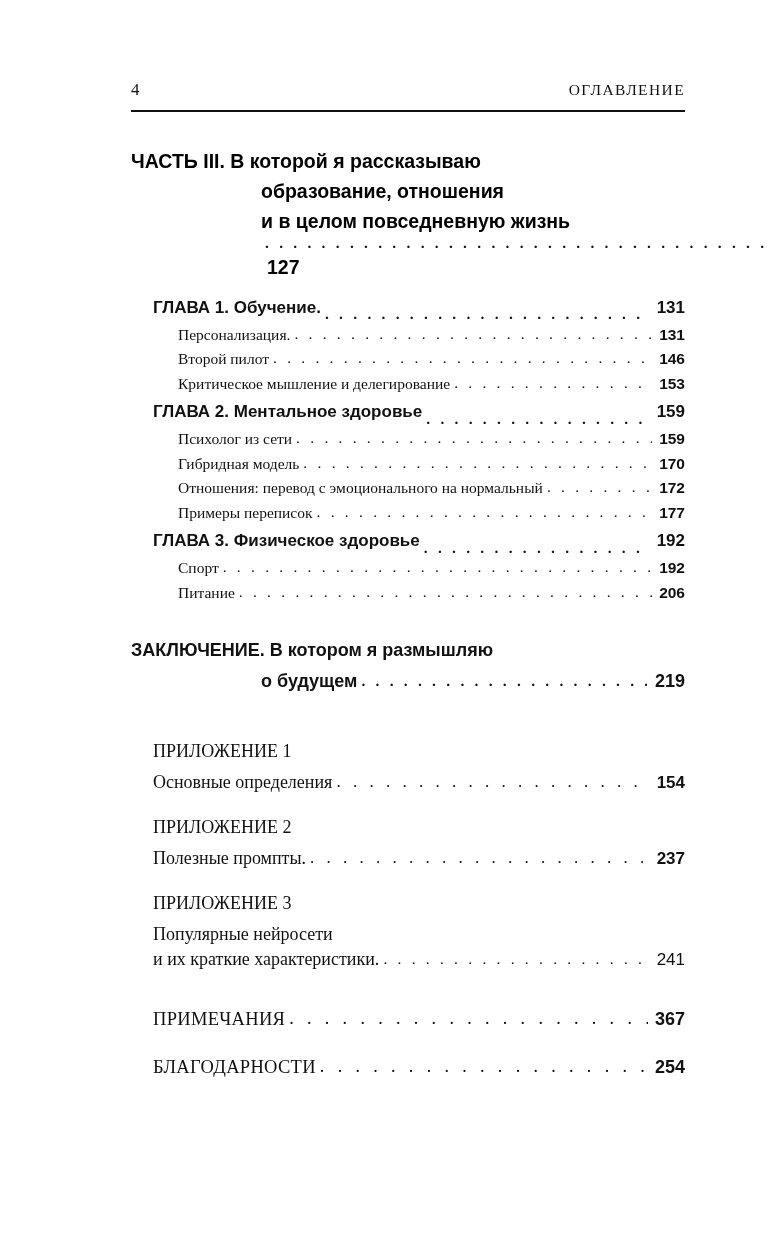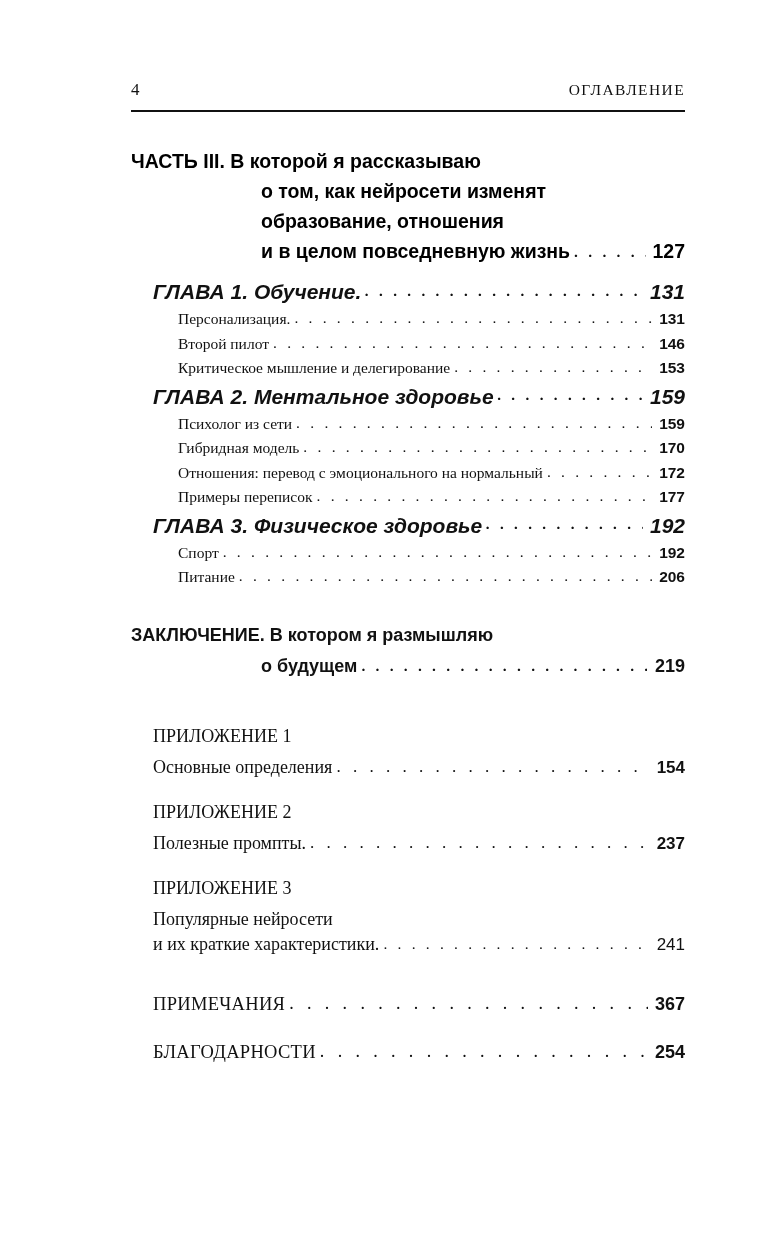--- a/index.html
+++ b/index.html
@@ -68,41 +68,41 @@
     margin-top: 2px;
   }
   .part .l1 { display: block; }
   .part .l2, .part .l3, .part .l4 {
     display: block;
     padding-left: 130px;
   }
   .part .l4 {
     display: flex;
     align-items: baseline;
+    flex-direction: column;
   }
   .part .l4 .txt { white-space: nowrap; }
   .part .l4 .dotfill {
     flex: 1 1 auto;
     min-width: 8px;
   }
   .part .l4 .pg {
     white-space: nowrap;
     padding-left: 6px;
   }
 
   
   .chapter {
     display: flex;
-    align-items: center;
-    font-family: "Liberation Sans", sans-serif;
-    font-weight: bold;
-    font-size: 21px;
+    align-items: flex-end;
+    font-family: "Liberation Sans", sans-serif;
+    font-weight: bold;
+    font-size: 17px;
     line-height: 31px;
     padding-left: 22px;
-    font-style: italic;
   }
   .chapter .txt { white-space: nowrap; }
   .chapter .pg { white-space: nowrap; padding-left: 7px; }
 
   
   .sub {
     display: flex;
     align-items: baseline;
     font-family: "Liberation Serif", serif;
     font-size: 15.5px;
@@ -225,21 +225,20 @@
   <div class="runhead">
     <span class="folio">4</span>
     <span class="title">ОГЛАВЛЕНИЕ</span>
   </div>
   <div class="rule"></div>
 
   <div class="toc">
 
     <div class="part">
       <span class="l1">ЧАСТЬ III. В которой я рассказываю</span>
-      <span class="l2">о том, как нейросети изменят</span>
       <span class="l3">образование, отношения</span>
       <span class="l4">
         <span class="txt">и в целом повседневную жизнь</span>
         <span class="dotfill"></span>
         <span class="pg">127</span>
       </span>
     </div>
 
     <div class="gap-sm"></div>
 

